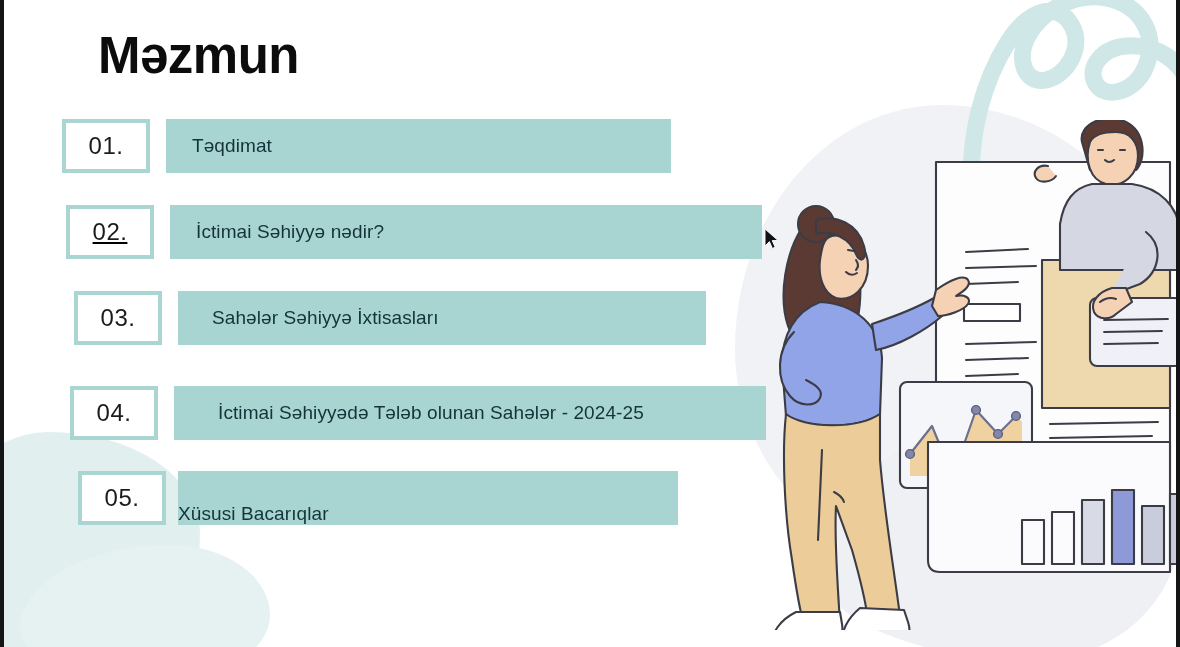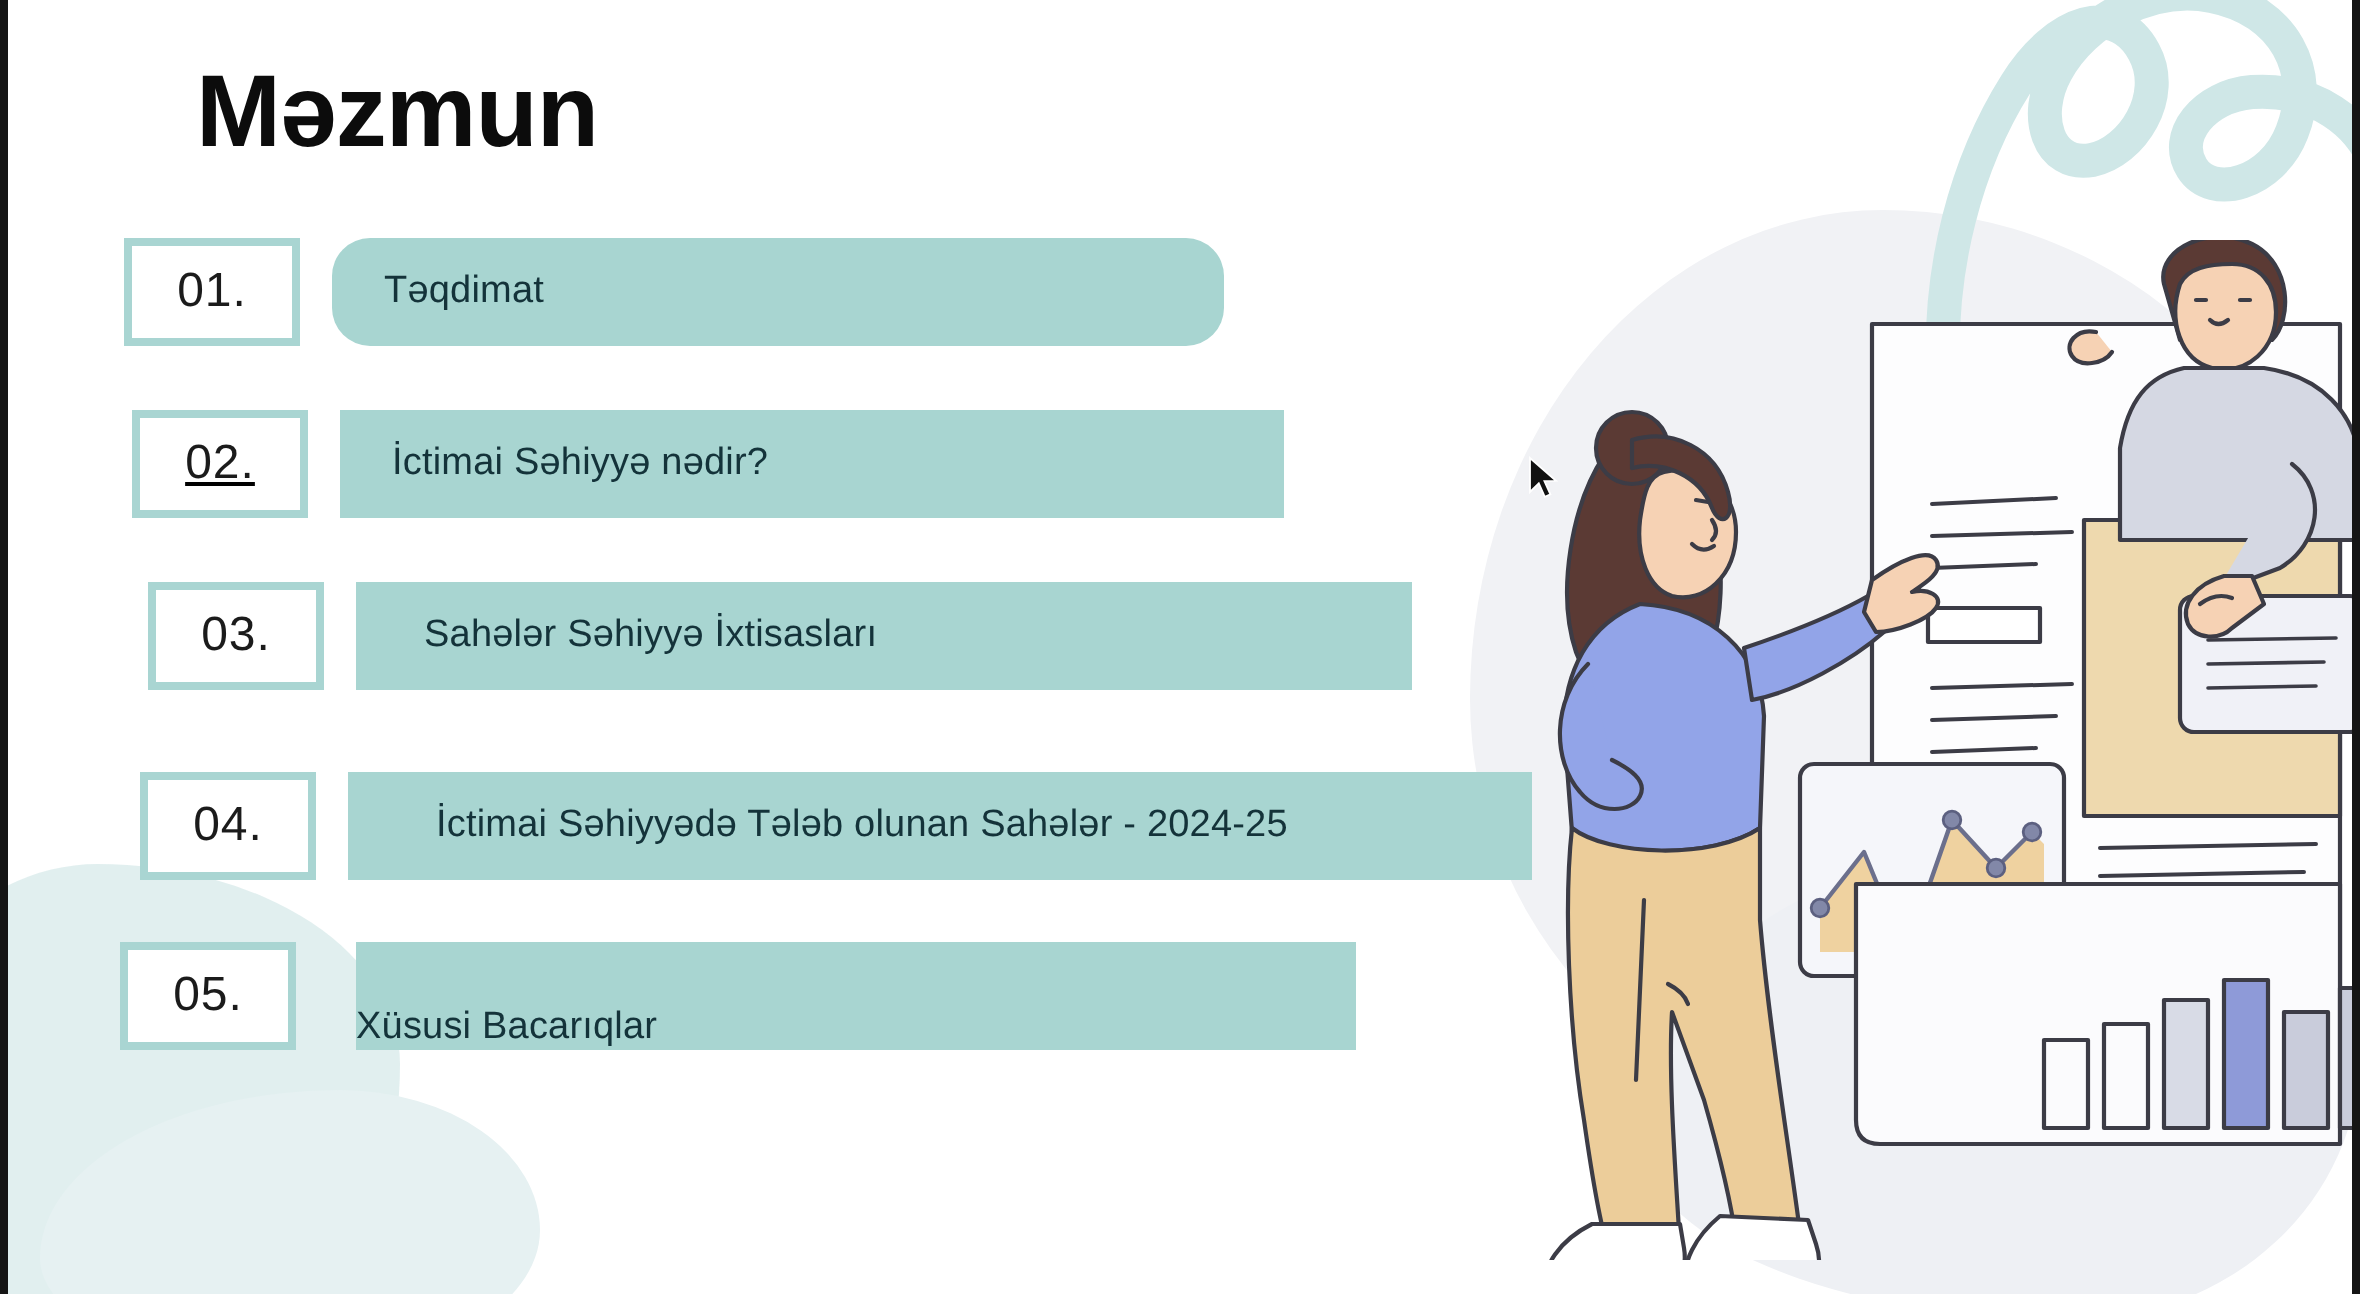--- a/index.html
+++ b/index.html
@@ -177,30 +177,30 @@
   </svg>
 
   <div class="title">Məzmun</div>
 
   <div class="agenda">
 
     <div class="row" style="left: 0px; top: 119px;">
       <div class="num-box" style="left: 62px; border-color: rgb(169, 213, 210);">
         <span>01.</span>
       </div>
-      <div class="bar" style="left: 166px; width: 446px; padding-left: 26px; background: rgb(168, 213, 209); border-radius: 19px;">
+      <div class="bar" style="left: 166px; width: 505px; padding-left: 26px; background: rgb(168, 213, 209);">
         <span style="color: rgb(20, 51, 58);">Təqdimat</span>
       </div>
     </div>
 
     <div class="row" style="left: 0px; top: 205px;">
       <div class="num-box" style="left: 66px; border-color: rgb(169, 213, 210); text-decoration: underline;">
         <span>02.</span>
       </div>
-      <div class="bar" style="left: 170px; width: 472px; padding-left: 26px; background: rgb(168, 213, 209); align-items: center;">
+      <div class="bar" style="left: 170px; width: 592px; padding-left: 26px; background: rgb(168, 213, 209); align-items: center;">
         <span style="color: rgb(20, 51, 58);">İctimai Səhiyyə nədir?</span>
       </div>
     </div>
 
     <div class="row" style="left: 0px; top: 291px;">
       <div class="num-box" style="left: 74px; border-color: rgb(169, 213, 210);">
         <span>03.</span>
       </div>
       <div class="bar" style="left: 178px; width: 528px; padding-left: 34px; background: rgb(168, 213, 209);">
         <span style="color: rgb(20, 51, 58);">Sahələr Səhiyyə İxtisasları</span>
@@ -210,21 +210,21 @@
     <div class="row" style="left: 0px; top: 386px;">
       <div class="num-box" style="left: 70px; border-color: rgb(169, 213, 210);">
         <span>04.</span>
       </div>
       <div class="bar" style="left: 174px; width: 592px; padding-left: 44px; background: rgb(168, 213, 209);">
         <span style="color: rgb(20, 51, 58);">İctimai Səhiyyədə Tələb olunan Sahələr - 2024-25</span>
       </div>
     </div>
 
     <div class="row" style="left: 0px; top: 471px;">
-      <div class="num-box" style="left: 60px; border-color: rgb(169, 213, 210); text-align: right;">
+      <div class="num-box" style="left: 78px; border-color: rgb(169, 213, 210); text-align: right;">
         <span>05.</span>
       </div>
       <div class="bar" style="left: 178px; width: 500px; background: rgb(168, 213, 209); align-items: flex-end;">
         <span style="color: rgb(20, 51, 58);">Xüsusi Bacarıqlar</span>
       </div>
     </div>
 
   </div>
 
   <svg class="illus" viewBox="0 0 420 510">

